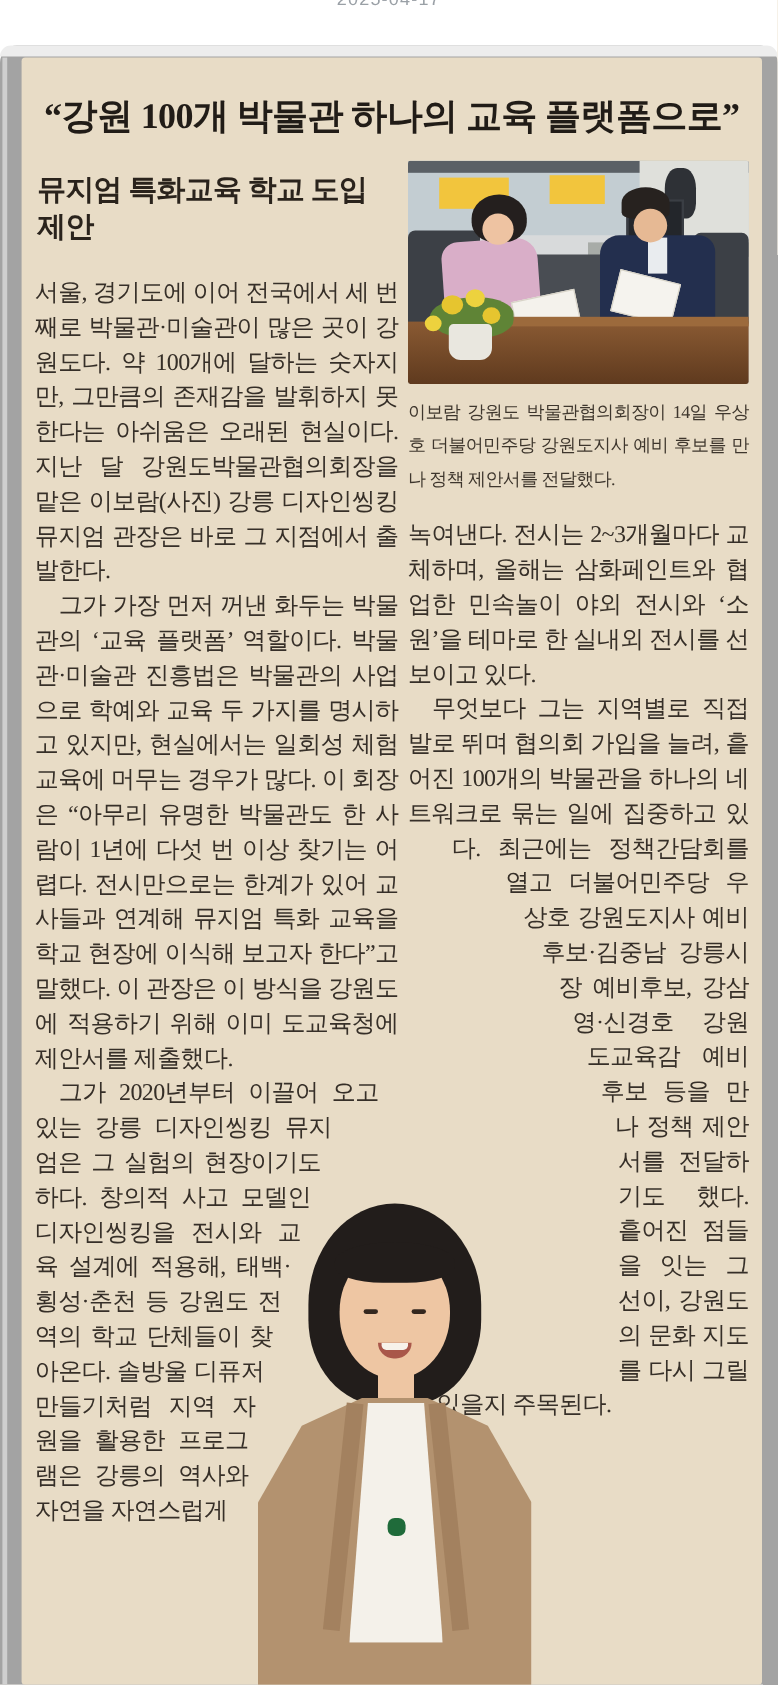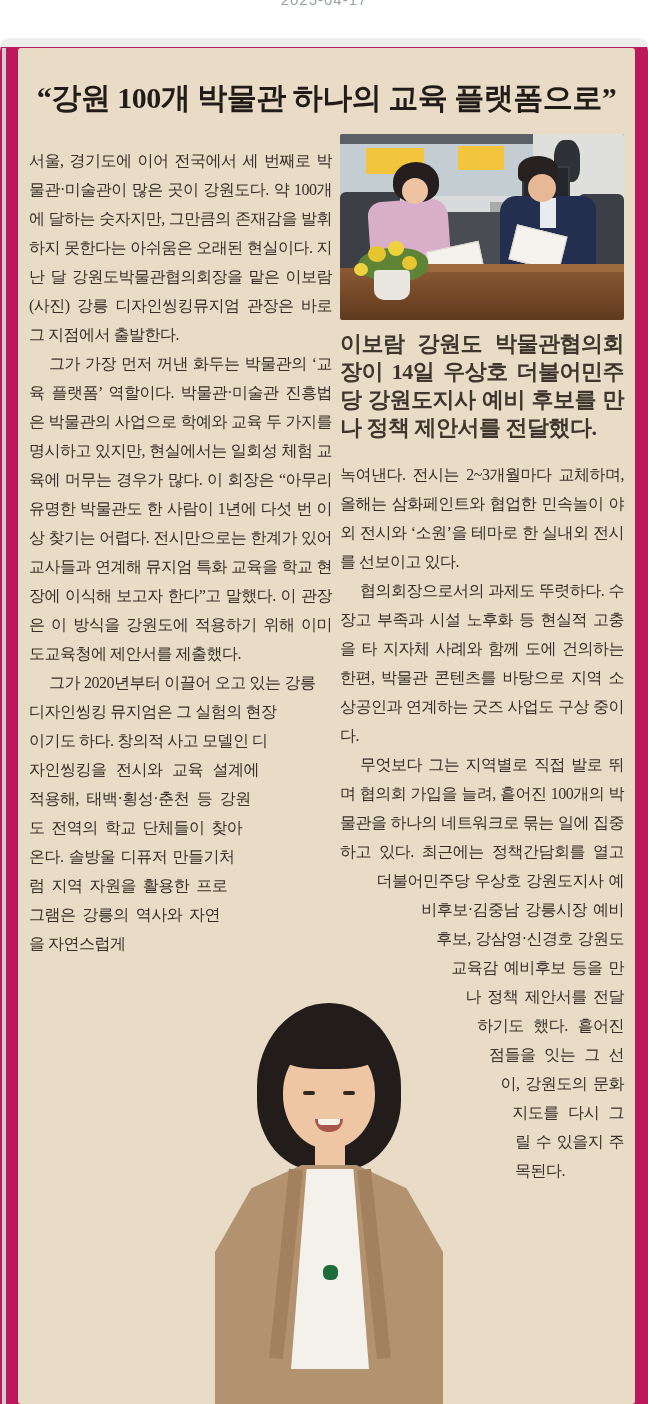--- a/index.html
+++ b/index.html
@@ -11,21 +11,21 @@
   
   .top-strip{position:absolute;top:0;left:0;width:100%;height:16px;overflow:hidden;}
   .top-date{
     position:absolute;top:-9px;left:0;width:100%;text-align:center;
     font-family:"Liberation Sans","DejaVu Sans",sans-serif;
     font-size:15px;color:#9aa0a6;letter-spacing:1px;
   }
   
   .panel{
     position:absolute;top:38px;left:0;right:0;bottom:0;
-    background:#be185d;border-radius:14px 14px 0 0;
+    background:#a3a3a3;border-radius:14px 14px 0 0;
   }
   .panel-top-band{
     position:absolute;top:0;left:0;right:0;height:9px;
     background:#ededed;border-radius:14px 14px 0 0;
   }
   .panel-left-strip{
     position:absolute;top:10px;bottom:0;left:2px;width:4px;background:#cfcfcf;
   }
   
   .article-box{
@@ -46,21 +46,21 @@
     padding:8px 13px 9px 13px;
     font-family:"Liberation Sans","DejaVu Sans",sans-serif;
     font-size:18px;font-weight:bold;letter-spacing:-0.5px;
   }
   .subhead{
     margin:22px 2px 0 2px;font-size:24px;font-weight:bold;color:#2a231c;
     letter-spacing:-0.5px;line-height:1.3;
   }
   .subhead.second{margin-top:14px;}
   p.body{
-    margin:0;padding:0;font-size:16px;line-height:29px;color:#362f28;
+    margin:0;padding:0;font-size:20px;line-height:29px;color:#362f28;
     text-align:justify;word-break:break-all;letter-spacing:-0.5px;
   }
   p.body.first{margin-top:24px;}
   p.body + p.body{margin-top:0;}
   .indent{display:inline-block;width:20px;}
   
   .cut-left{
     float:right;width:125px;height:418px;
     shape-outside:polygon(100% 4%,55% 14%,25% 45%,0 75%,0 100%,100% 100%);
   }
@@ -95,21 +95,21 @@
   .ph-man-paper{position:absolute;top:96px;right:60px;width:50px;height:34px;background:#f5f3ee;transform:rotate(14deg);border:1px solid #d8d4c8;}
   .ph-table{position:absolute;bottom:0;left:0;width:100%;height:52px;background:linear-gradient(#8a5a33,#5f3a1e);}
   .ph-table-edge{position:absolute;bottom:48px;left:70px;right:0;height:8px;background:#9c6a3c;}
   .ph-vase{position:absolute;bottom:20px;left:34px;width:36px;height:30px;background:#e9e7df;border-radius:4px 4px 10px 10px;}
   .ph-leaves{position:absolute;bottom:38px;left:18px;width:70px;height:34px;background:#5f8436;border-radius:50% 40% 45% 50%;}
   .ph-fl1{position:absolute;bottom:58px;left:28px;width:18px;height:16px;background:#e6c52f;border-radius:50%;}
   .ph-fl2{position:absolute;bottom:64px;left:48px;width:16px;height:15px;background:#edd23e;border-radius:50%;}
   .ph-fl3{position:absolute;bottom:50px;left:62px;width:15px;height:14px;background:#e6c52f;border-radius:50%;}
   .ph-fl4{position:absolute;bottom:44px;left:14px;width:14px;height:13px;background:#edd23e;border-radius:50%;}
   .caption{
-    margin:10px 0 16px 0;font-size:22px;line-height:28px;font-weight:bold;
+    margin:10px 0 16px 0;font-size:15px;line-height:28px;font-weight:normal;
     color:#3e362d;text-align:justify;word-break:break-all;letter-spacing:-0.5px;
   }
   .col-right p.body.first{margin-top:18px;}
   
   .portrait{position:absolute;left:197px;top:917px;width:228px;bottom:0;pointer-events:none;}
   .pt-hair{position:absolute;top:38px;left:42px;width:144px;height:168px;background:#221d1b;border-radius:52% 52% 44% 44%;}
   .pt-face{position:absolute;top:76px;left:68px;width:92px;height:108px;background:#eec6a3;border-radius:48% 48% 50% 50%;}
   .pt-bangs{position:absolute;top:70px;left:64px;width:100px;height:34px;background:#221d1b;border-radius:50% 50% 40% 40%;}
   .pt-eye-l{position:absolute;top:126px;left:88px;width:12px;height:4px;background:#33271f;border-radius:2px;}
   .pt-eye-r{position:absolute;top:126px;left:128px;width:12px;height:4px;background:#33271f;border-radius:2px;}
@@ -135,20 +135,21 @@
   <div class="panel-top-band"></div>
   <div class="panel-left-strip"></div>
 
   <div class="article-box">
 
     <div class="headline">“강원 100개 박물관 하나의 교육 플랫폼으로”</div>
 
     <div class="columns">
 
       <div class="col-left">
+        <div class="subhead">뮤지엄 특화교육 학교 도입 제안</div>
 
         <p class="body first">서울, 경기도에 이어 전국에서 세 번째로 박물관·미술관이 많은 곳이 강원도다. 약 100개에 달하는 숫자지만, 그만큼의 존재감을 발휘하지 못한다는 아쉬움은 오래된 현실이다. 지난 달 강원도박물관협의회장을 맡은 이보람(사진) 강릉 디자인씽킹뮤지엄 관장은 바로 그 지점에서 출발한다.</p>
         <p class="body"><span class="indent"></span><span>그가 가장 먼저 꺼낸 화두는 박물관의 ‘교육 플랫폼’ 역할이다. 박물관·미술관 진흥법은 박물관의 사업으로 학예와 교육 두 가지를 명시하고 있지만, 현실에서는 일회성 체험 교육에 머무는 경우가 많다. 이 회장은 “아무리 유명한 박물관도 한 사람이 1년에 다섯 번 이상 찾기는 어렵다. 전시만으로는 한계가 있어 교사들과 연계해 뮤지엄 특화 교육을 학교 현장에 이식해 보고자 한다”고 말했다. 이 관장은 이 방식을 강원도에 적용하기 위해 이미 도교육청에 제안서를 제출했다.</span></p>
         <div class="cut-left"></div>
         <p class="body"><span class="indent"></span><span>그가 2020년부터 이끌어 오고 있는 강릉 디자인씽킹 뮤지엄은 그 실험의 현장이기도 하다. 창의적 사고 모델인 디자인씽킹을 전시와 교육 설계에 적용해, 태백·횡성·춘천 등 강원도 전역의 학교 단체들이 찾아온다. 솔방울 디퓨저 만들기처럼 지역 자원을 활용한 프로그램은 강릉의 역사와 자연을 자연스럽게</span></p>
       </div>
 
       <div class="col-right">
 
         <div class="photo">
@@ -178,21 +179,20 @@
           <div class="ph-vase"></div>
           <div class="ph-fl1"></div>
           <div class="ph-fl2"></div>
           <div class="ph-fl3"></div>
           <div class="ph-fl4"></div>
         </div>
 
         <p class="caption">이보람 강원도 박물관협의회장이 14일 우상호 더불어민주당 강원도지사 예비 후보를 만나 정책 제안서를 전달했다.</p>
 
         <p class="body first">녹여낸다. 전시는 2~3개월마다 교체하며, 올해는 삼화페인트와 협업한 민속놀이 야외 전시와 ‘소원’을 테마로 한 실내외 전시를 선보이고 있다.</p>
-        <p class="body"><span class="indent"></span><span>협의회장으로서의 과제도 뚜렷하다. 수장고 부족과 시설 노후화 등 현실적 고충을 타 지자체 사례와 함께 도에 건의하는 한편, 박물관 콘텐츠를 바탕으로 지역 소상공인과 연계하는 굿즈 사업도 구상 중이다.</span></p>
         <div class="cut-right"></div>
         <p class="body"><span class="indent"></span><span>무엇보다 그는 지역별로 직접 발로 뛰며 협의회 가입을 늘려, 흩어진 100개의 박물관을 하나의 네트워크로 묶는 일에 집중하고 있다. 최근에는 정책간담회를 열고 더불어민주당 우상호 강원도지사 예비후보·김중남 강릉시장 예비후보, 강삼영·신경호 강원도교육감 예비후보 등을 만나 정책 제안서를 전달하기도 했다. 흩어진 점들을 잇는 그 선이, 강원도의 문화 지도를 다시 그릴 수 있을지 주목된다.</span></p>
 
       </div>
     </div>
 
     <div class="portrait">
       <div class="pt-hair"></div>
       <div class="pt-face"></div>
       <div class="pt-bangs"></div>

